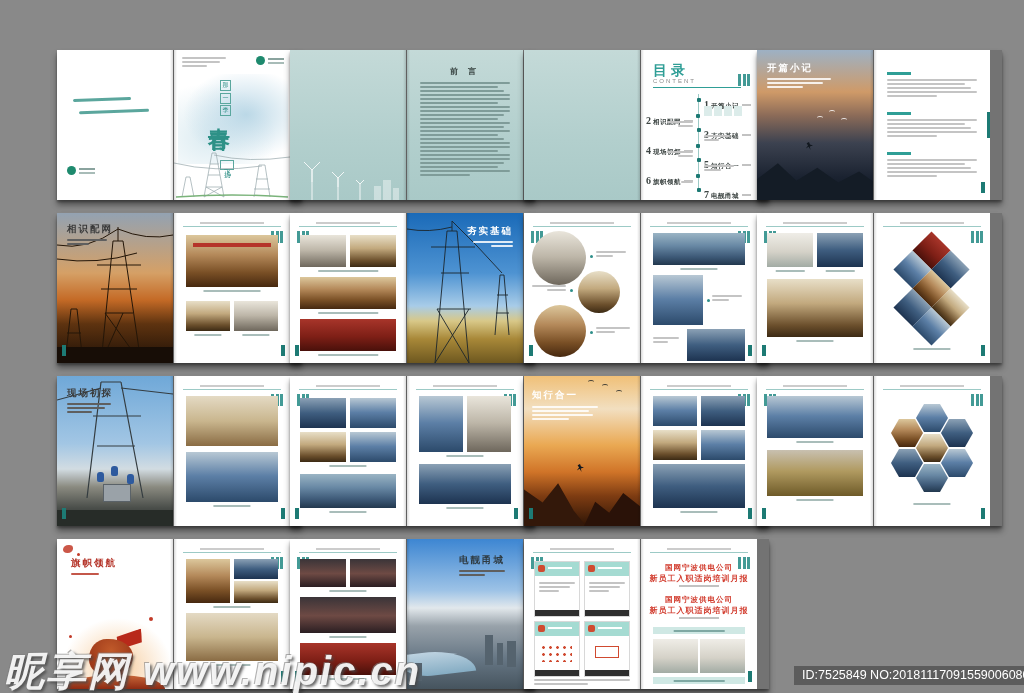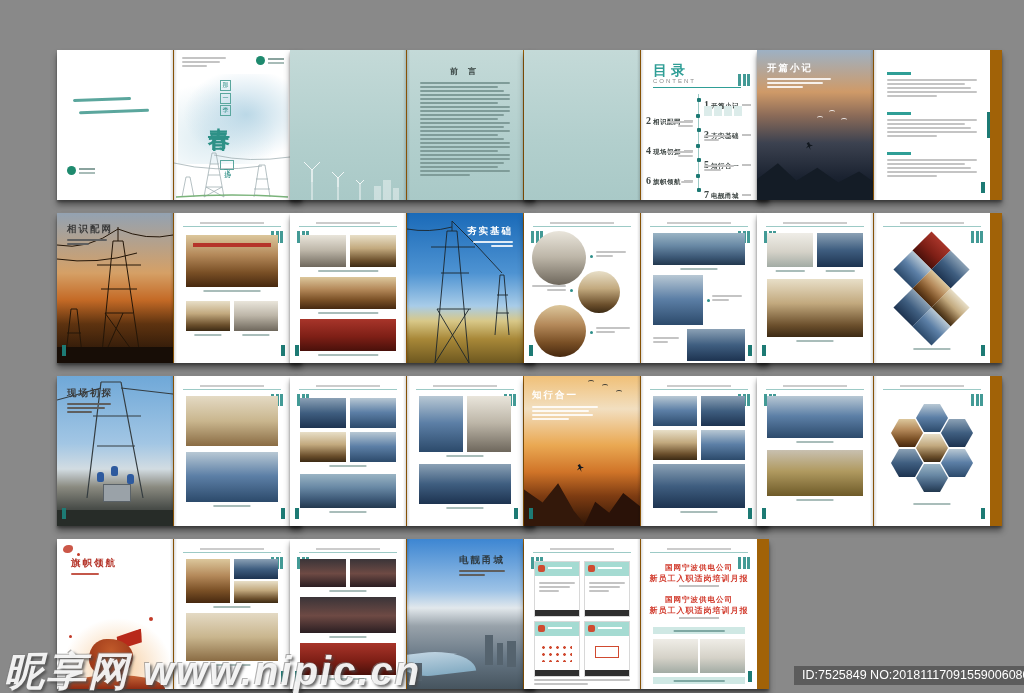--- a/index.html
+++ b/index.html
@@ -1,17 +1,17 @@
 <!DOCTYPE html>
 <html><head>
 <meta charset="utf-8">
 <style>
   html,body{margin:0;padding:0;background:#6e6e6e;font-family:"Liberation Sans",sans-serif;}
   #canvas{position:relative;width:1024px;height:693px;background:#898989;overflow:hidden;}
-  .spread{position:absolute;width:245px;height:150px;background:#a16207;box-shadow:0 5px 6px rgba(0,0,0,.42),0 2px 2px rgba(0,0,0,.28);}
+  .spread{position:absolute;width:245px;height:150px;background:#737373;box-shadow:0 5px 6px rgba(0,0,0,.42),0 2px 2px rgba(0,0,0,.28);}
   .page{position:absolute;top:0;width:116px;height:150px;background:#fff;overflow:hidden;}
   .pg-l{left:0}.pg-r{left:117px}
   .page.teal{background:linear-gradient(180deg,#c4dad8 0%,#b2cfcd 60%,#a9c9c7 100%)}
   .spine{position:absolute;left:113px;top:0;width:7px;height:100%;background:linear-gradient(90deg,rgba(0,0,0,0) 0%,rgba(0,0,0,.17) 50%,rgba(0,0,0,0) 100%);z-index:4}
   .hdr{position:absolute;left:9px;right:9px;top:13px;height:1px;background:#9ccac6}
   .hdr::before{content:"";position:absolute;left:50%;top:-4px;transform:translateX(-50%);width:64px;height:2px;background:#cccccc}
   .bld{position:absolute;width:12px;height:12px;opacity:.9;background:linear-gradient(90deg,#2e8f8a 0 3px,transparent 3px 5px,#2e8f8a 5px 8px,transparent 8px 9px,#2e8f8a 9px 12px)}
   .tab{position:absolute;bottom:7px;width:4px;height:11px;background:#1d7a74}
   .ph{position:absolute;overflow:hidden}
   .cap{position:absolute;height:5px}

